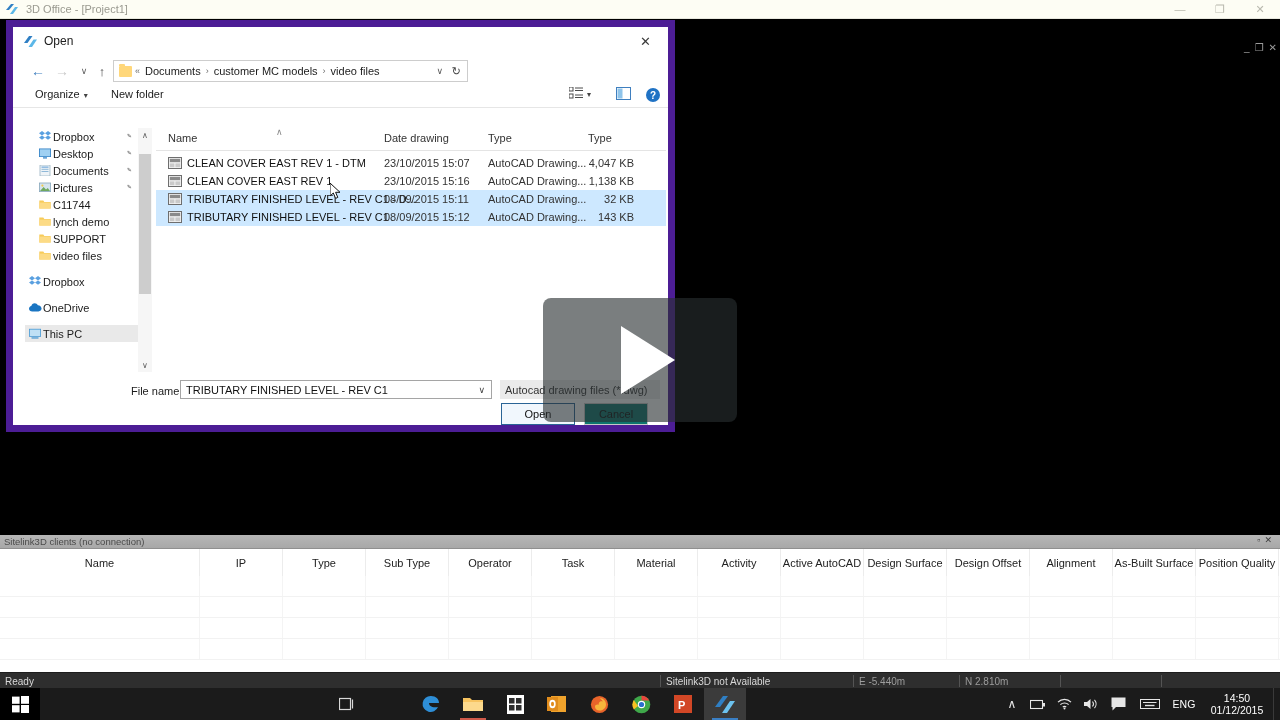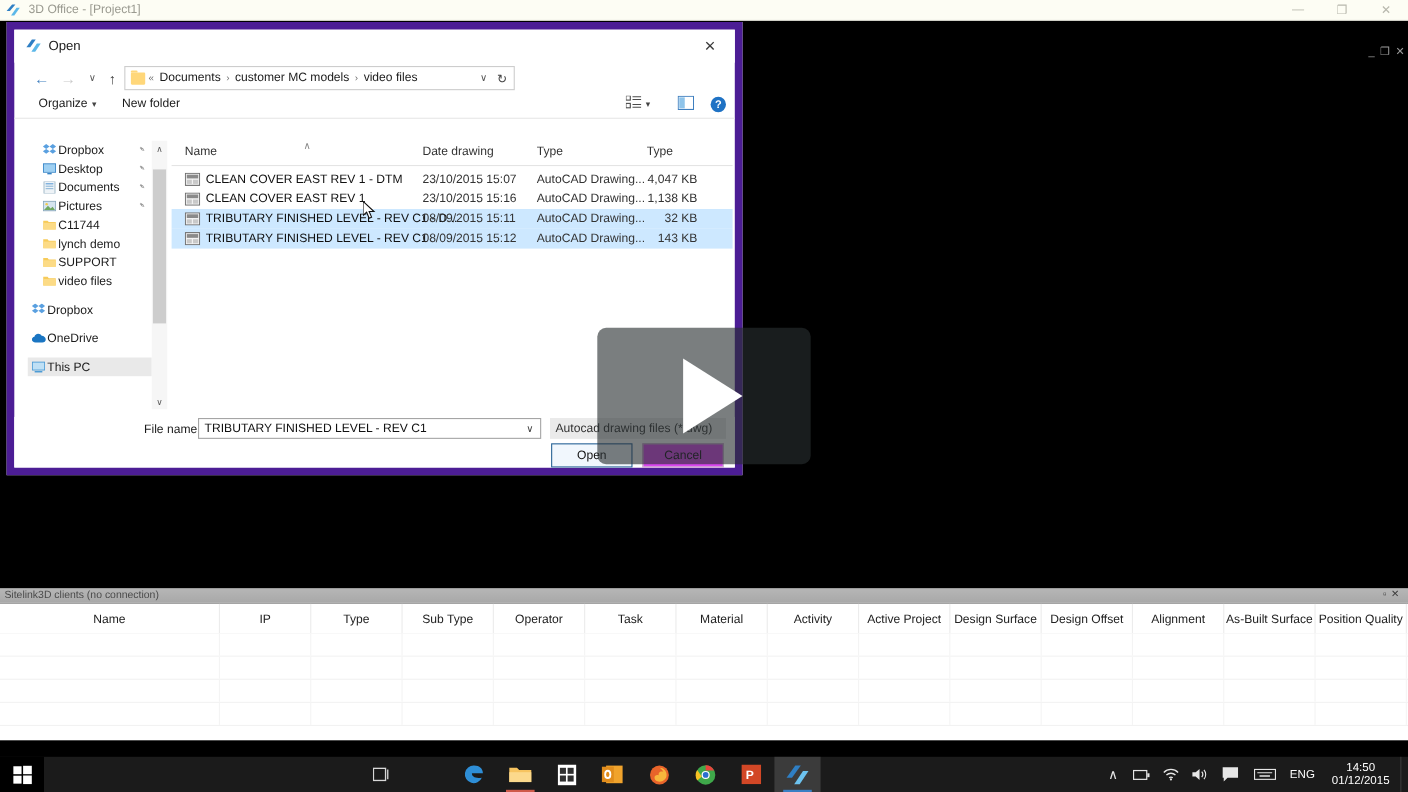--- a/index.html
+++ b/index.html
@@ -125,21 +125,21 @@
 
   
   #dlg-footer{position:absolute;left:0;top:352px;width:655px;height:46px;background:#fff;}
   #fn-label{position:absolute;left:118px;top:6px;font-size:11px;color:#1b1b1b;}
   #fn-input{position:absolute;left:167px;top:1px;width:312px;height:19px;border:1px solid #a5a5a5;background:#fff;box-sizing:border-box;display:flex;align-items:center;}
   #fn-input .val{font-size:11px;color:#111;padding-left:5px;}
   #fn-input .car{position:absolute;right:6px;top:4px;font-size:9px;color:#3d3d3d;}
   #ft-select{position:absolute;left:487px;top:1px;width:160px;height:19px;background:#eaeaea;border:1px solid transparent;box-sizing:border-box;display:flex;align-items:center;}
   #ft-select .val{font-size:11px;color:#333;padding-left:4px;white-space:nowrap;}
   #btn-open{position:absolute;left:488px;top:24px;width:74px;height:22px;border:1px solid #2a6496;background:#f1f7fd;color:#111;font-size:11px;display:flex;align-items:center;justify-content:center;box-sizing:border-box;}
-  #btn-cancel{position:absolute;left:571px;top:24px;width:74px;height:22px;border:1px solid #c8c8c8;background:#d946ef;color:#111;font-size:11px;display:flex;align-items:center;justify-content:center;box-sizing:border-box;}
+  #btn-cancel{position:absolute;left:571px;top:24px;width:64px;height:22px;border:1px solid #c8c8c8;background:#0f766e;color:#111;font-size:11px;display:flex;align-items:center;justify-content:center;box-sizing:border-box;}
 
   
   #cursor{position:absolute;left:330px;top:183px;width:12px;height:18px;z-index:60;pointer-events:none;}
 
   
   #play-overlay{position:absolute;left:543px;top:298px;width:194px;height:124px;background:rgba(40,46,48,.62);border-radius:8px;z-index:80;display:flex;align-items:center;justify-content:center;}
   #play-triangle{width:0;height:0;border-left:54px solid #fff;border-top:34px solid transparent;border-bottom:34px solid transparent;margin-left:16px;}
 </style>
 </head>
 <body>
@@ -178,21 +178,21 @@
     </div>
     <div id="grid-head">
         <div class="gh" style="width: 200px;">Name</div>
         <div class="gh" style="width: 83px;">IP</div>
         <div class="gh" style="width: 83px;">Type</div>
         <div class="gh" style="width: 83px;">Sub Type</div>
         <div class="gh" style="width: 83px;">Operator</div>
         <div class="gh" style="width: 83px;">Task</div>
         <div class="gh" style="width: 83px;">Material</div>
         <div class="gh" style="width: 83px;">Activity</div>
-        <div class="gh" style="width: 83px;">Active Project</div>
+        <div class="gh" style="width: 83px;">Active AutoCAD</div>
         <div class="gh" style="width: 83px;">Design Surface</div>
         <div class="gh" style="width: 83px;">Design Offset</div>
         <div class="gh" style="width: 83px;">Alignment</div>
         <div class="gh" style="width: 83px;">As-Built Surface</div>
         <div class="gh" style="width: 83px;">Position Quality</div>
       </div>
     <div id="grid-body">
         <div class="grow">
           <div class="gcell" style="width: 200px;"></div>
           <div class="gcell" style="width: 83px;"></div>
@@ -254,20 +254,32 @@
           <div class="gcell" style="width: 83px;"></div>
           <div class="gcell" style="width: 83px;"></div>
           <div class="gcell" style="width: 83px;"></div>
           <div class="gcell" style="width: 83px;"></div>
           <div class="gcell" style="width: 83px;"></div>
         </div>
       </div>
 
   </div>
 
+  <div id="statusbar">
+    <div class="seg" style="width:660px">Ready</div>
+    <div class="sep"></div>
+    <div class="seg" style="width:192px">Sitelink3D not Available</div>
+    <div class="sep"></div>
+    <div class="seg dim" style="width:105px">E -5.440m</div>
+    <div class="sep"></div>
+    <div class="seg dim" style="width:100px">N 2.810m</div>
+    <div class="sep"></div>
+    <div class="seg" style="width:100px"></div>
+    <div class="sep"></div>
+  </div>
 </div>
 
 <div id="open-dialog">
 
   <div id="dlg-title">
     <span class="dt-icon">
       <svg width="15" height="13" viewBox="0 0 15 13">
         <path d="M1 8 L6 1 L9.5 1 L4.5 8 Z" fill="#2f7fc4"></path>
         <path d="M5.5 12 L10.5 4.5 L14 4.5 L9 12 Z" fill="#5bb7e8"></path>
       </svg>

